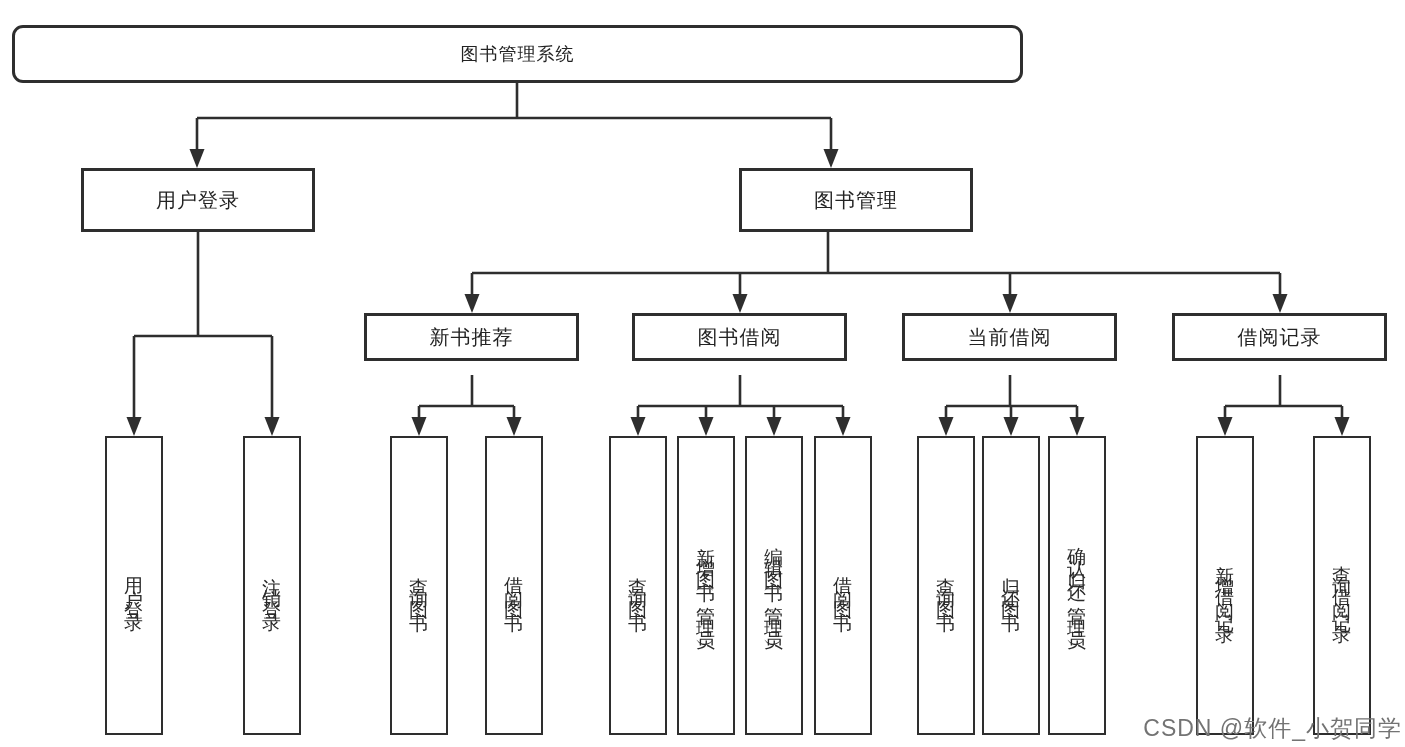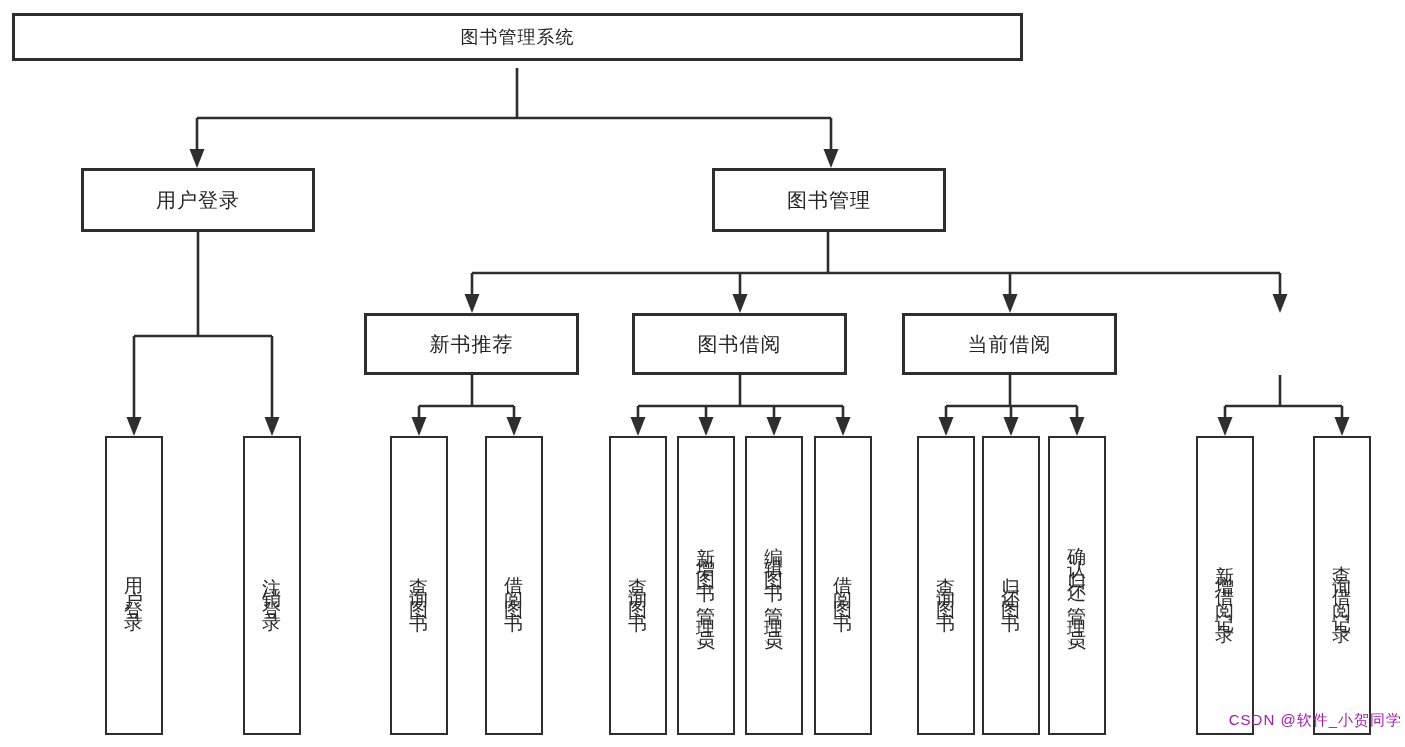--- a/index.html
+++ b/index.html
@@ -31,28 +31,28 @@
     color: #232323;
     z-index: 2;
   }
 
   .node .hlabel {
     font-size: 20px;
     letter-spacing: 1px;
     white-space: nowrap;
   }
 
-  .node-root { left: 12px; top: 13px; width: 1011px; height: 48px; }
+  .node-root { left: 12px; top: 25px; width: 1011px; height: 58px; border-radius: 11px; }
   .node-root .hlabel { font-size: 18px; }
 
   .lvl2 { top: 168px; width: 234px; height: 64px; }
   .node-user-login-branch { left: 81px; }
-  .node-book-management  { left: 712px; align-items: center; }
-
-  .lvl3 { top: 313px; width: 215px; height: 62px; }
+  .node-book-management  { left: 739px; align-items: center; }
+
+  .lvl3 { top: 313px; width: 215px; height: 48px; }
   .node-new-book-recommend { left: 364px; }
   .node-book-borrow        { left: 632px; justify-content: center; }
   .node-current-borrow     { left: 902px; align-items: center; }
   .node-borrow-record      { left: 1172px; }
 
   .leaf {
     top: 436px;
     width: 58px;
     height: 299px;
     border-width: 2.5px;
@@ -77,23 +77,23 @@
   .leaf-bb-borrow-book { left: 814px; }
   .leaf-cb-query-book  { left: 917px; }
   .leaf-cb-return-book { left: 982px; }
   .leaf-cb-confirm     { left: 1048px; }
   .leaf-br-add-record  { left: 1196px; }
   .leaf-br-query-record{ left: 1313px; }
 
   .watermark {
     position: absolute;
     right: 3px;
-    bottom: 17px;
-    font-size: 15px;
-    color: #a21caf;
+    bottom: 3px;
+    font-size: 23px;
+    color: #737373;
     letter-spacing: 1px;
     z-index: 3;
     white-space: nowrap;
   }
 </style>
 </head>
 <body>
 
 <div class="canvas">
 
@@ -179,20 +179,23 @@
 
   <div class="node lvl3 node-new-book-recommend">
     <span class="hlabel">新书推荐</span>
   </div>
   <div class="node lvl3 node-book-borrow">
     <span class="hlabel">图书借阅</span>
   </div>
   <div class="node lvl3 node-current-borrow">
     <span class="hlabel">当前借阅</span>
   </div>
+  <div class="node lvl3 node-borrow-record">
+    <span class="hlabel">借阅记录</span>
+  </div>
 
   <div class="node leaf leaf-user-login">
     <span class="vlabel">用户登录</span>
   </div>
   <div class="node leaf leaf-logout">
     <span class="vlabel">注销登录</span>
   </div>
 
   <div class="node leaf leaf-rec-query-book">
     <span class="vlabel">查询图书</span>

